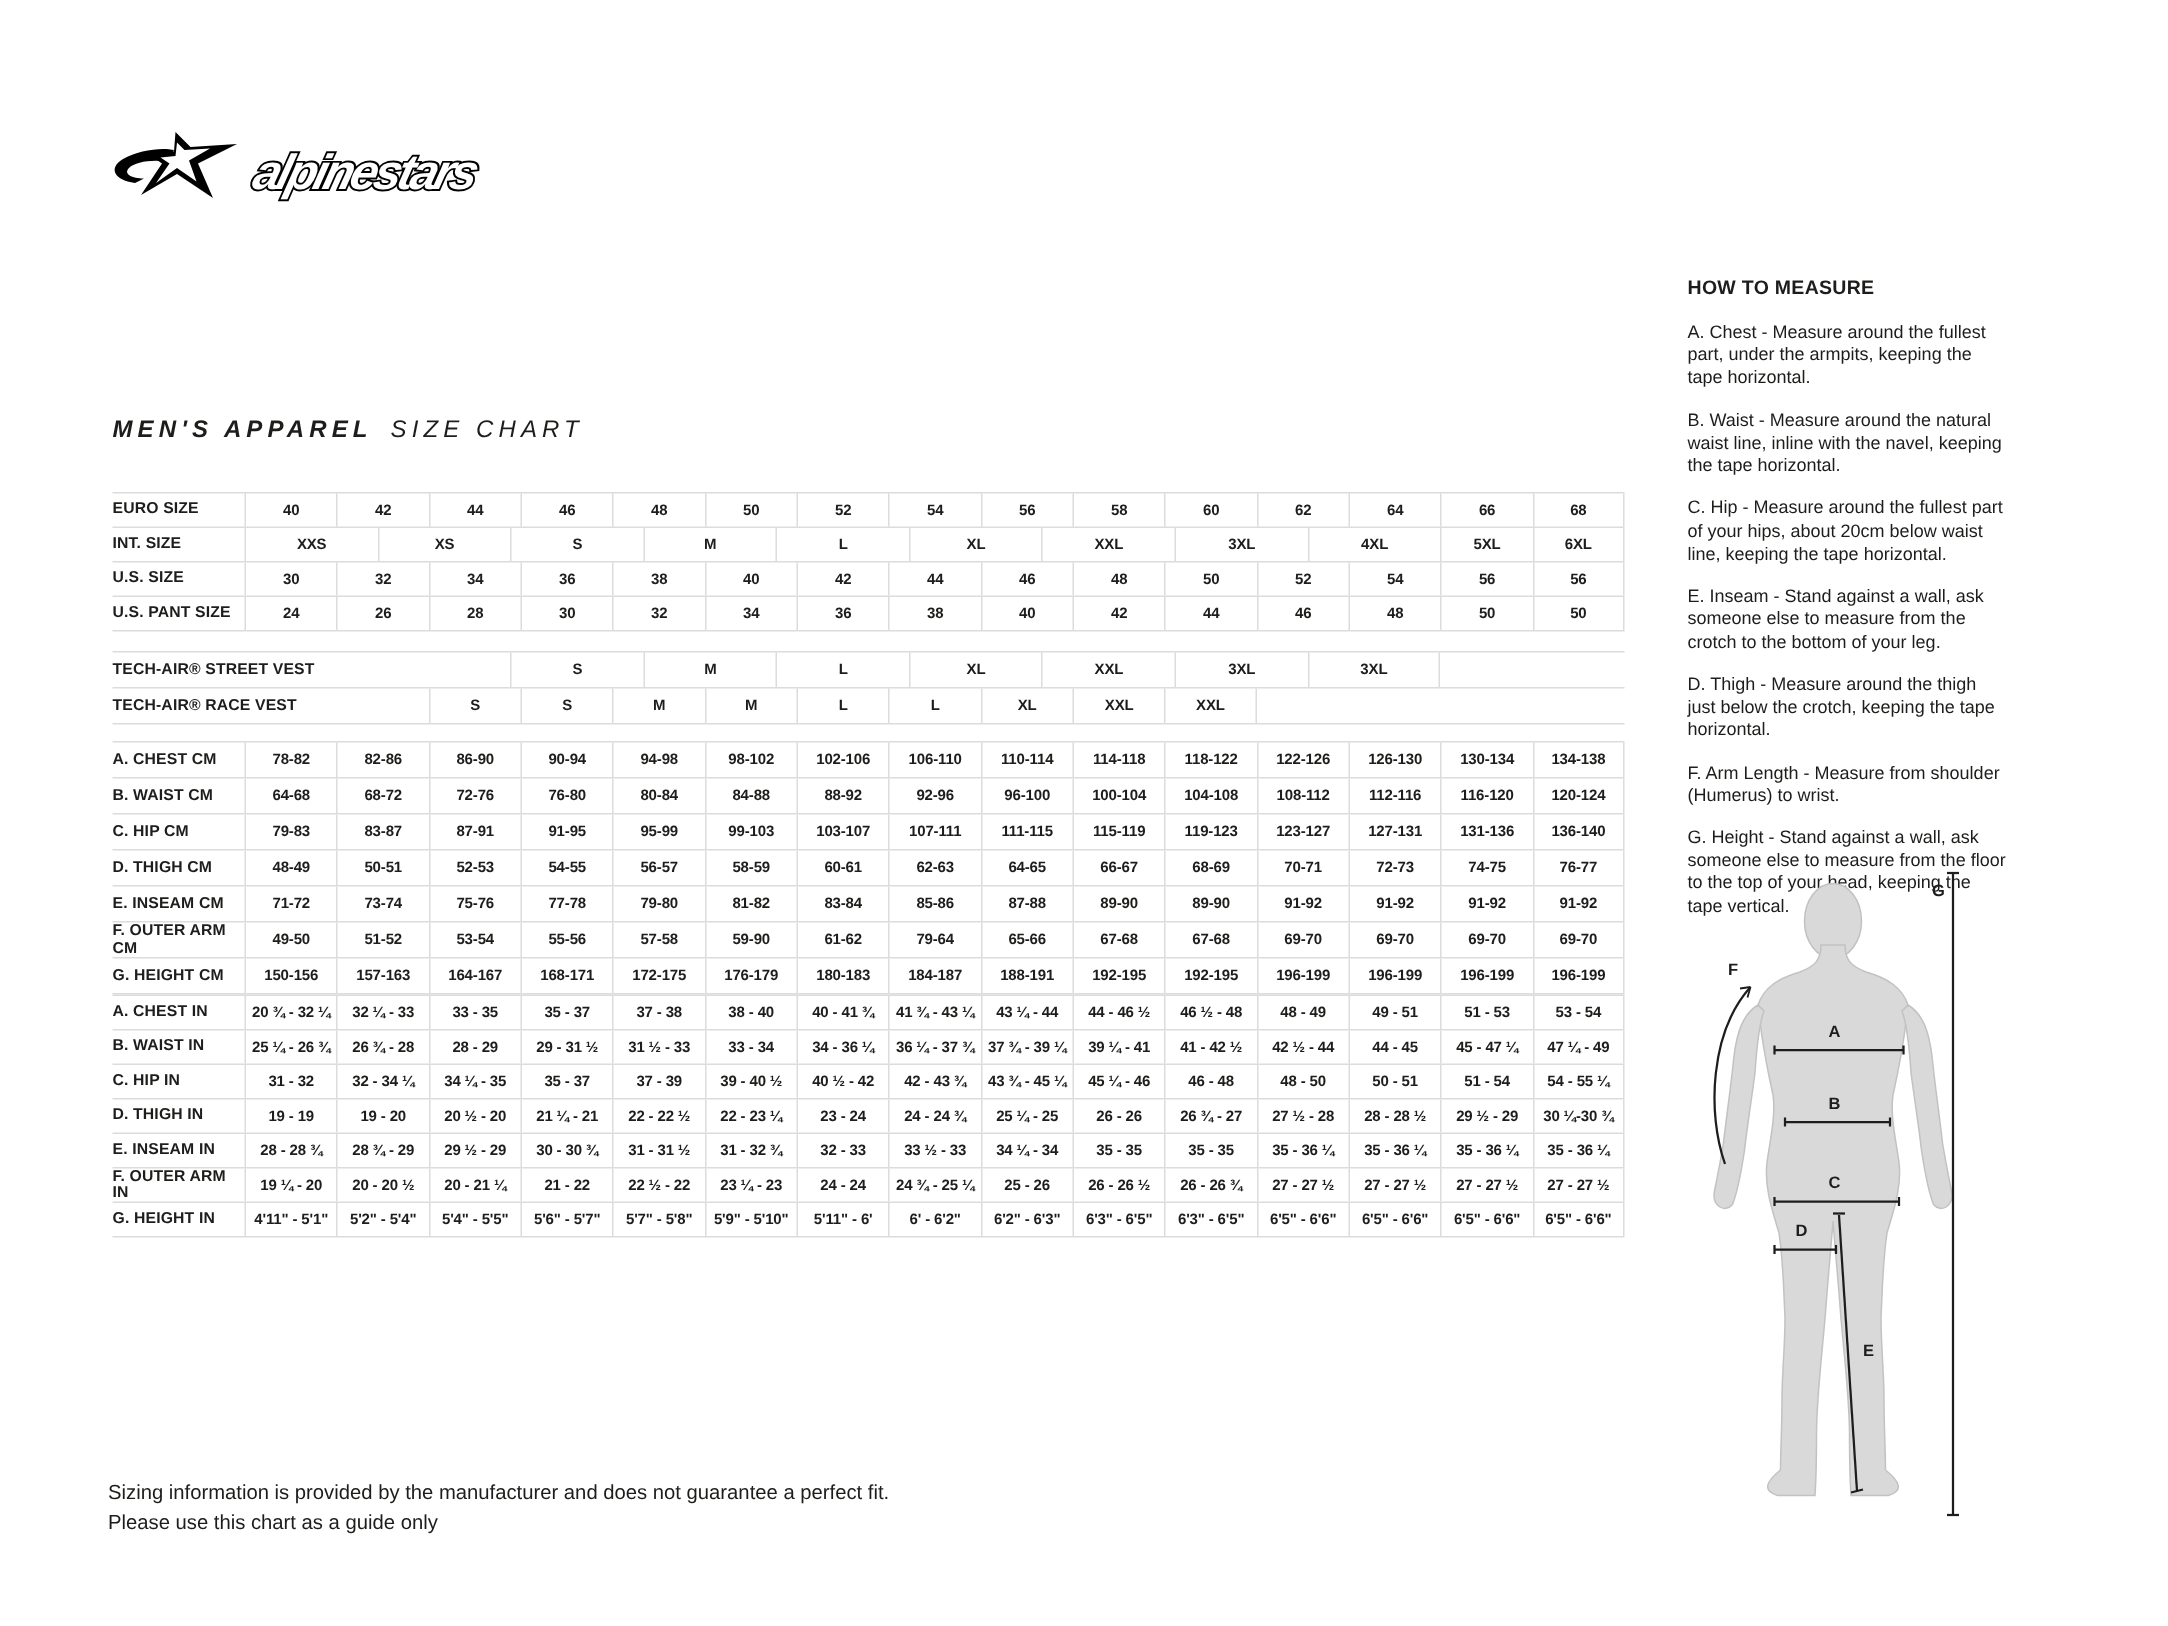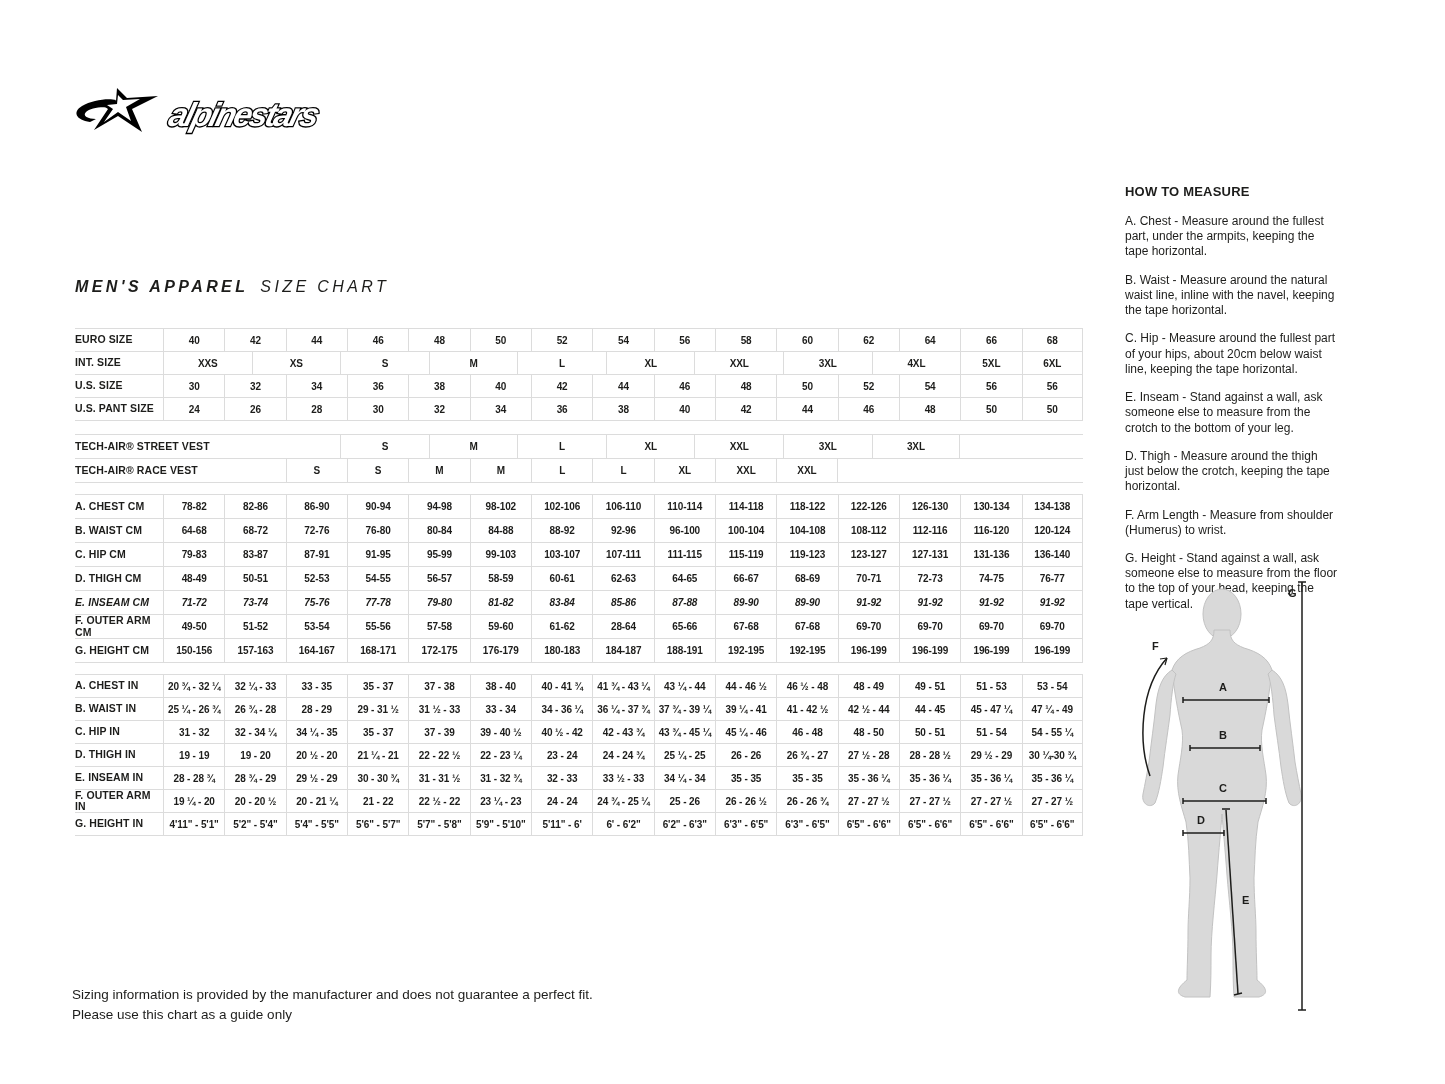--- a/index.html
+++ b/index.html
@@ -13,21 +13,21 @@
   .title { position:absolute; left:75px; top:278px; font-style:italic; font-size:16px;
            letter-spacing:3.4px; white-space:nowrap; }
   .title .t-main { font-weight:bold; }
   .title .t-sub  { font-weight:normal; margin-left:12px; }
 
   
   #size-table { position:absolute; left:75px; top:328px; width:1008px; }
   .tgroup { border-top:1px solid #dcdcdc; }
   .tgroup.g1 { margin-bottom:13px; }
   .tgroup.g2 { margin-bottom:11px; }
-  .tgroup.g3 { margin-bottom:11px; }
+  .tgroup.g3 { margin-bottom:0; }
   .trow { display:flex; align-items:stretch; border-bottom:1px solid #dcdcdc; }
   .tlabel { width:88px; flex:0 0 88px; font-weight:bold; font-size:10.5px;
             letter-spacing:0.1px; display:flex; align-items:center; line-height:1.05; }
   .tgroup.nowrap .tlabel { white-space:nowrap; overflow:visible; }
   .cell { display:flex; align-items:center; justify-content:center; font-weight:bold;
           font-size:10px; border-left:1px solid #dcdcdc; box-sizing:border-box;
           white-space:nowrap; letter-spacing:-0.1px; }
   .cell.blank { border-left:none; }
   .cell.endb { border-right:1px solid #dcdcdc; }
 
@@ -227,21 +227,21 @@
           <div class="cell" style="width: 61.33px; flex: 0 0 auto;">60-61</div>
           <div class="cell" style="width: 61.33px; flex: 0 0 auto;">62-63</div>
           <div class="cell" style="width: 61.33px; flex: 0 0 auto;">64-65</div>
           <div class="cell" style="width: 61.33px; flex: 0 0 auto;">66-67</div>
           <div class="cell" style="width: 61.33px; flex: 0 0 auto;">68-69</div>
           <div class="cell" style="width: 61.33px; flex: 0 0 auto;">70-71</div>
           <div class="cell" style="width: 61.33px; flex: 0 0 auto;">72-73</div>
           <div class="cell" style="width: 61.33px; flex: 0 0 auto;">74-75</div>
           <div class="cell endb" style="width: 61.33px; flex: 0 0 auto;">76-77</div>
         </div>
-        <div class="trow" style="height: 23px; font-style: italic;">
+        <div class="trow" style="height: 23px;">
           <div class="tlabel">E. INSEAM CM</div>
           <div class="cell" style="width: 61.33px; flex: 0 0 auto;">71-72</div>
           <div class="cell" style="width: 61.33px; flex: 0 0 auto;">73-74</div>
           <div class="cell" style="width: 61.33px; flex: 0 0 auto;">75-76</div>
           <div class="cell" style="width: 61.33px; flex: 0 0 auto;">77-78</div>
           <div class="cell" style="width: 61.33px; flex: 0 0 auto;">79-80</div>
           <div class="cell" style="width: 61.33px; flex: 0 0 auto;">81-82</div>
           <div class="cell" style="width: 61.33px; flex: 0 0 auto;">83-84</div>
           <div class="cell" style="width: 61.33px; flex: 0 0 auto;">85-86</div>
           <div class="cell" style="width: 61.33px; flex: 0 0 auto;">87-88</div>
@@ -252,23 +252,23 @@
           <div class="cell" style="width: 61.33px; flex: 0 0 auto;">91-92</div>
           <div class="cell endb" style="width: 61.33px; flex: 0 0 auto;">91-92</div>
         </div>
         <div class="trow" style="height: 23px;">
           <div class="tlabel">F. OUTER ARM CM</div>
           <div class="cell" style="width: 61.33px; flex: 0 0 auto;">49-50</div>
           <div class="cell" style="width: 61.33px; flex: 0 0 auto;">51-52</div>
           <div class="cell" style="width: 61.33px; flex: 0 0 auto;">53-54</div>
           <div class="cell" style="width: 61.33px; flex: 0 0 auto;">55-56</div>
           <div class="cell" style="width: 61.33px; flex: 0 0 auto;">57-58</div>
-          <div class="cell" style="width: 61.33px; flex: 0 0 auto;">59-60</div>
+          <div class="cell" style="width: 61.33px; flex: 0 0 auto;">59-90</div>
           <div class="cell" style="width: 61.33px; flex: 0 0 auto;">61-62</div>
-          <div class="cell" style="width: 61.33px; flex: 0 0 auto;">28-64</div>
+          <div class="cell" style="width: 61.33px; flex: 0 0 auto;">79-64</div>
           <div class="cell" style="width: 61.33px; flex: 0 0 auto;">65-66</div>
           <div class="cell" style="width: 61.33px; flex: 0 0 auto;">67-68</div>
           <div class="cell" style="width: 61.33px; flex: 0 0 auto;">67-68</div>
           <div class="cell" style="width: 61.33px; flex: 0 0 auto;">69-70</div>
           <div class="cell" style="width: 61.33px; flex: 0 0 auto;">69-70</div>
           <div class="cell" style="width: 61.33px; flex: 0 0 auto;">69-70</div>
           <div class="cell endb" style="width: 61.33px; flex: 0 0 auto;">69-70</div>
         </div>
         <div class="trow" style="height: 23px;">
           <div class="tlabel">G. HEIGHT CM</div>

